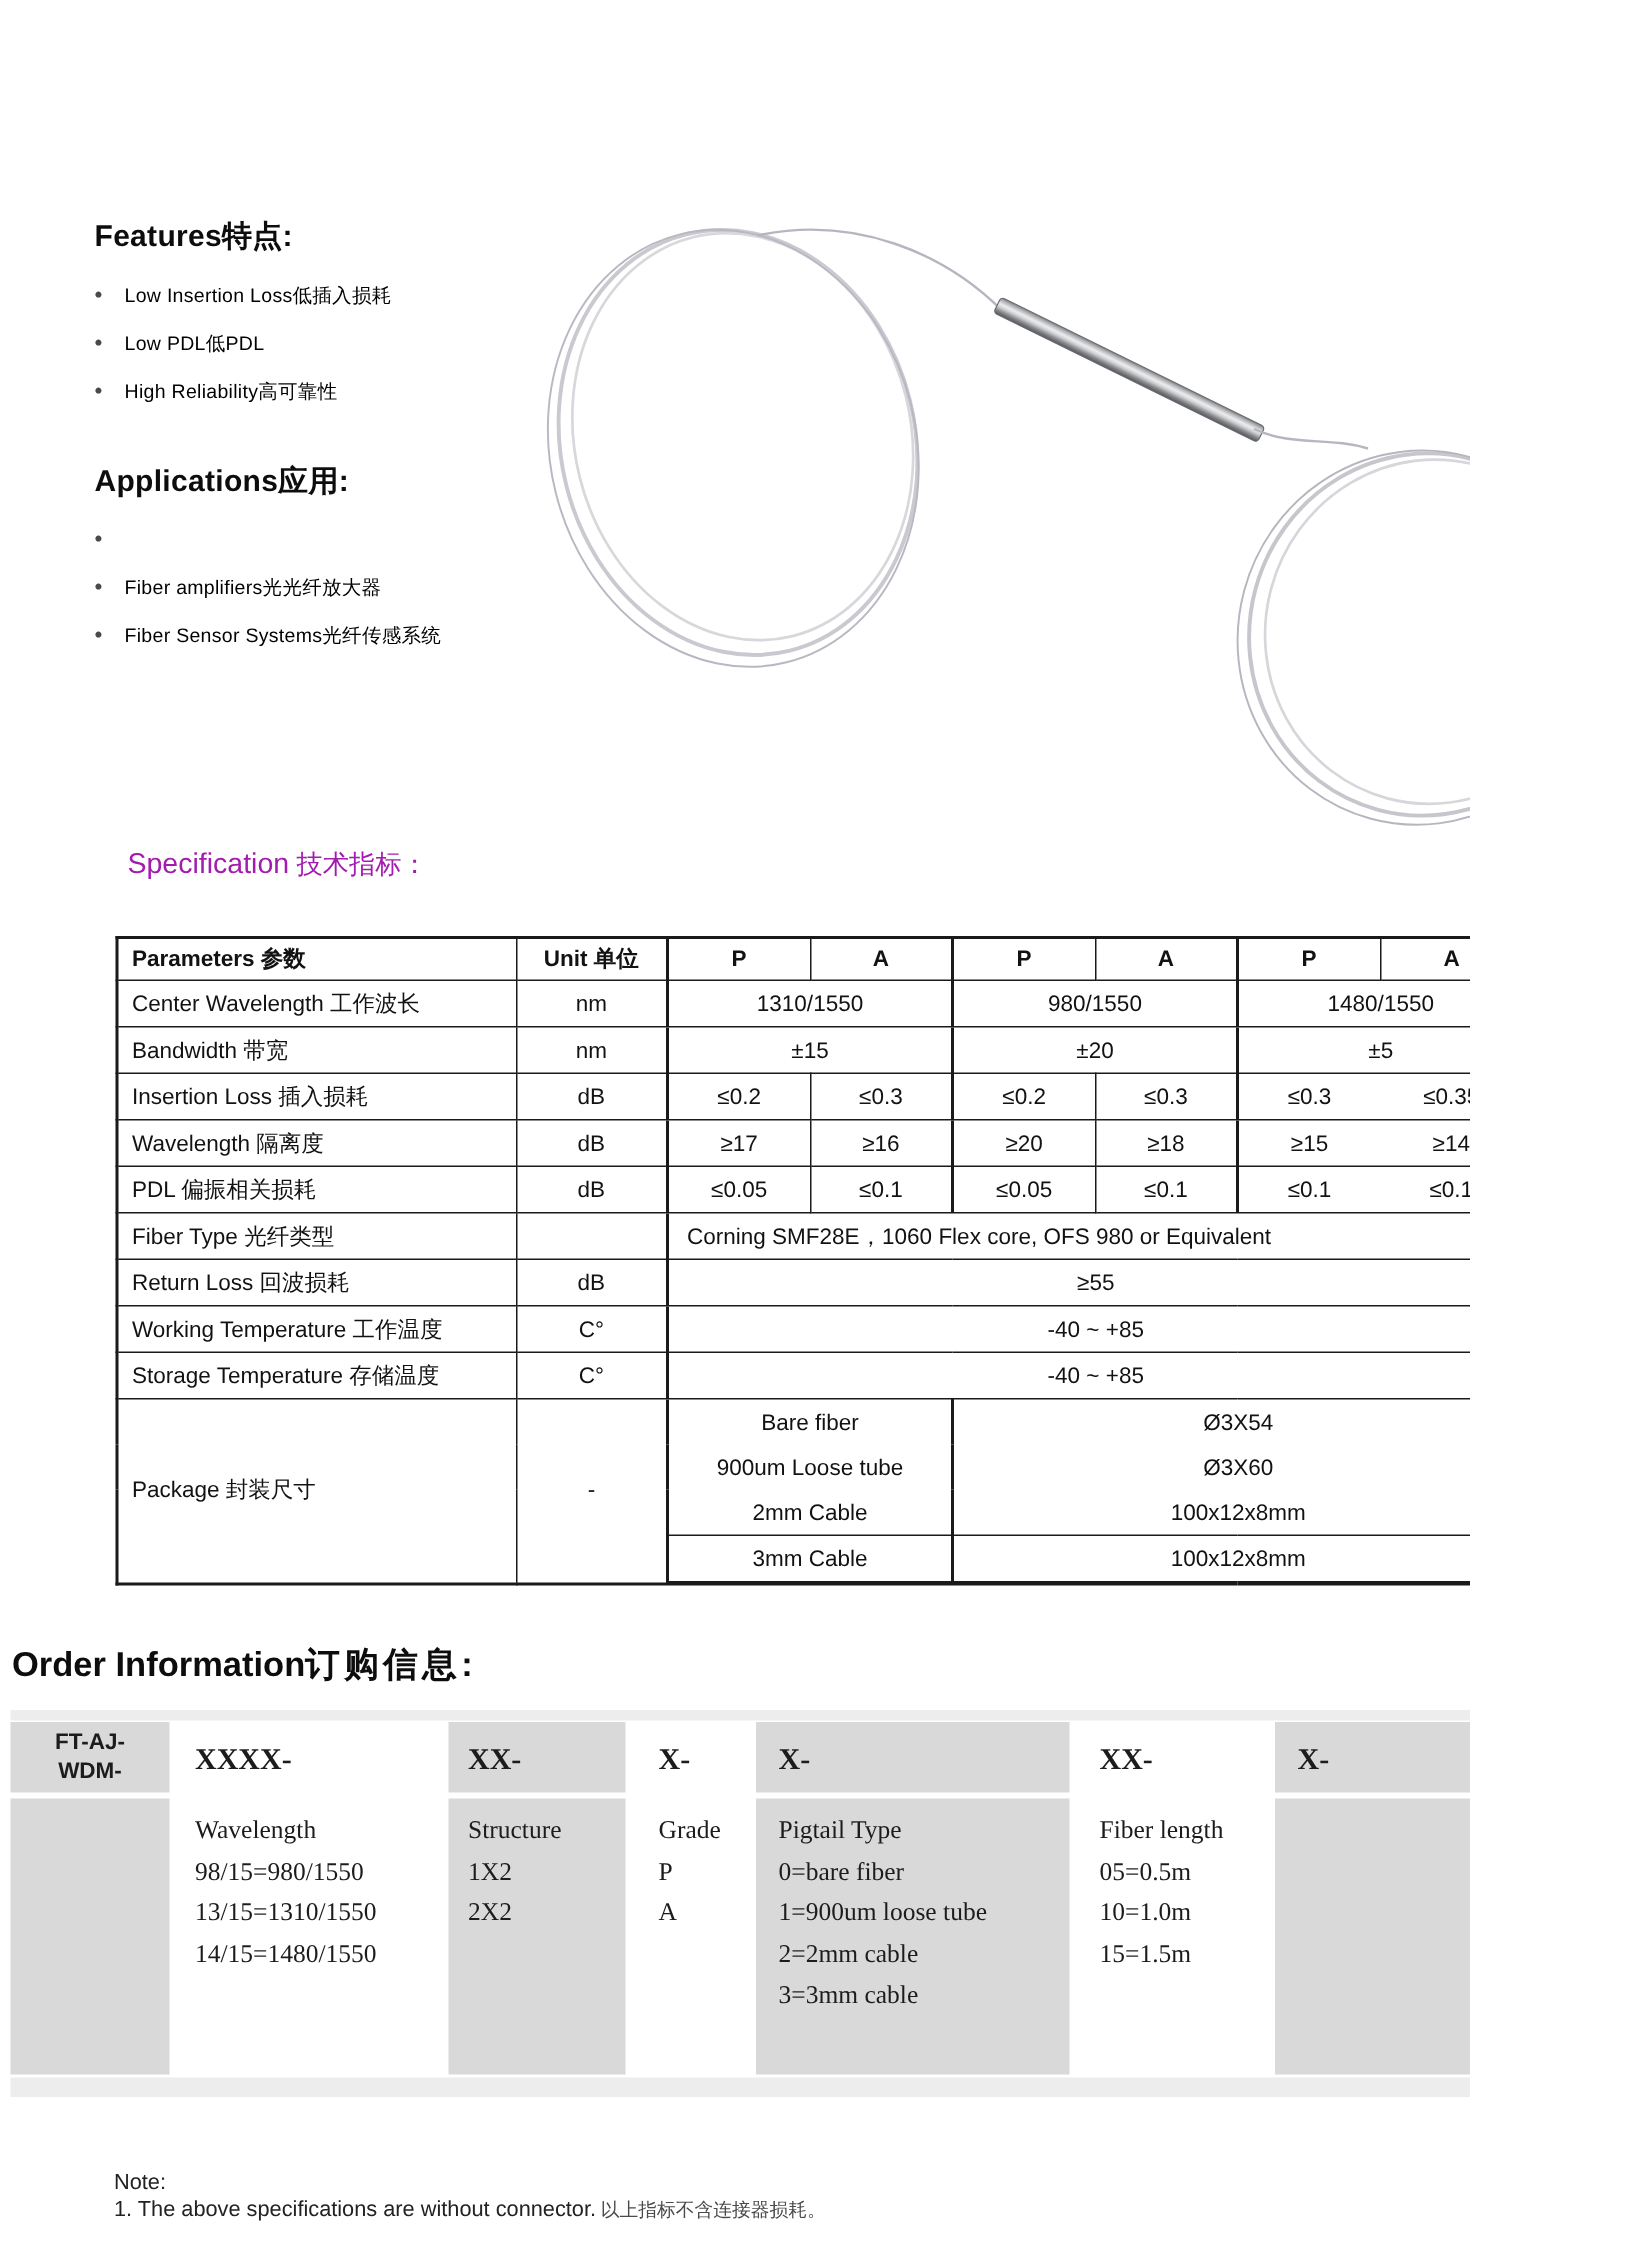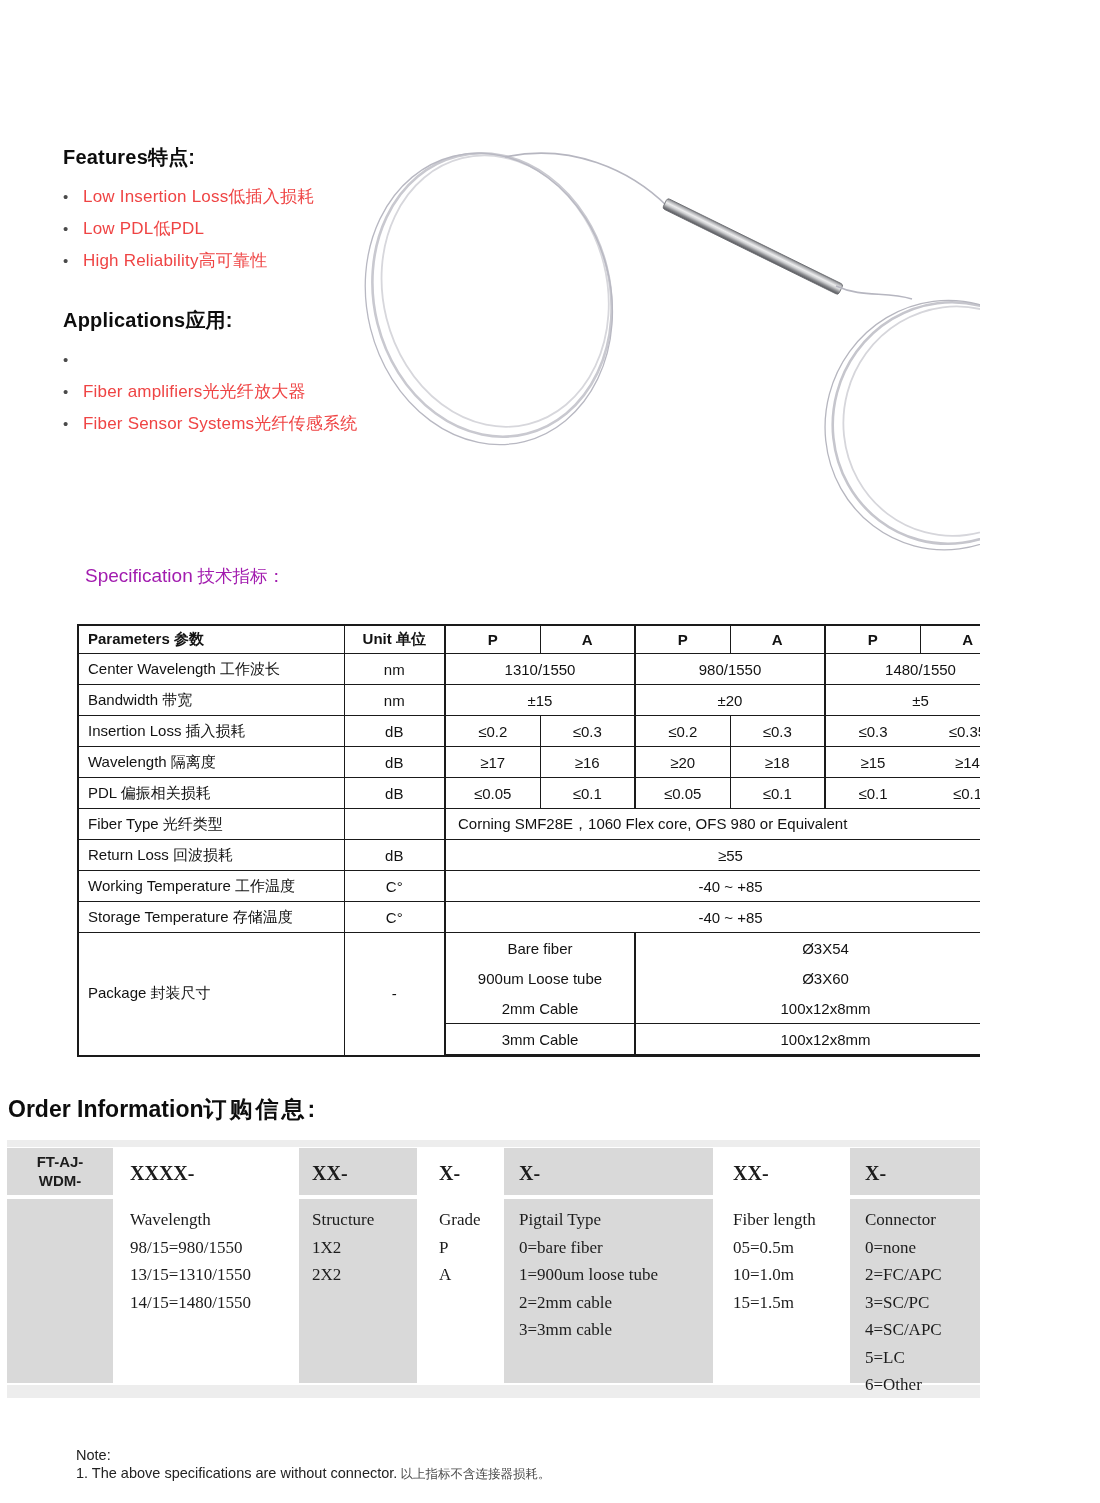--- a/index.html
+++ b/index.html
@@ -4,21 +4,21 @@
 <style>
   html,body{margin:0;padding:0;background:#fff;}
   #page{position:relative;width:980px;height:1503px;background:#fff;overflow:hidden;
         font-family:"Liberation Sans","DejaVu Sans",sans-serif;color:#1a1a1a;}
 
   
   .list-block{position:absolute;left:63px;width:520px;}
   .list-heading{font-size:20px;font-weight:bold;color:#0d0d0d;margin:0 0 14px 0;letter-spacing:.2px;}
   .bullet-row{display:flex;align-items:flex-start;height:32px;}
   .bullet-dot{width:20px;color:#4a4a4a;font-size:15px;line-height:24px;flex:0 0 20px;}
-  .bullet-text{font-size:17px;color:#ef4444;line-height:24px;letter-spacing:.2px;}
+  .bullet-text{font-size:13px;color:#000000;line-height:24px;letter-spacing:.2px;}
 
   
   .photo{position:absolute;left:330px;top:125px;}
 
   
   .spec-heading{position:absolute;left:85px;top:564px;font-size:19px;font-weight:normal;color:#a21caf;}
   .spec-heading .zh{font-size:17.5px;}
   table.spec{position:absolute;left:77px;top:624px;width:938px;border-collapse:collapse;
              table-layout:fixed;border:2.5px solid #1a1a1a;}
   .spec th,.spec td{border:1.6px solid #1a1a1a;padding:0;text-align:center;
@@ -265,27 +265,20 @@
 A</div>
     <div class="obody" style="left:512px;">Pigtail Type
 0=bare fiber
 1=900um loose tube
 2=2mm cable
 3=3mm cable</div>
     <div class="obody" style="left:726px;">Fiber length
 05=0.5m
 10=1.0m
 15=1.5m</div>
-    <div class="obody" style="left:858px;">Connector
-0=none
-2=FC/APC
-3=SC/PC
-4=SC/APC
-5=LC
-6=Other</div>
     <div class="obody" style="left:1000px;">Package
 3.0x54
 3.0x60</div>
   </div>
 
   <div class="note">
     <div>Note:</div>
     <div><span>1. The above specifications are without connector.</span><span class="zh"> 以上指标不含连接器损耗。</span></div>
   </div>
 

